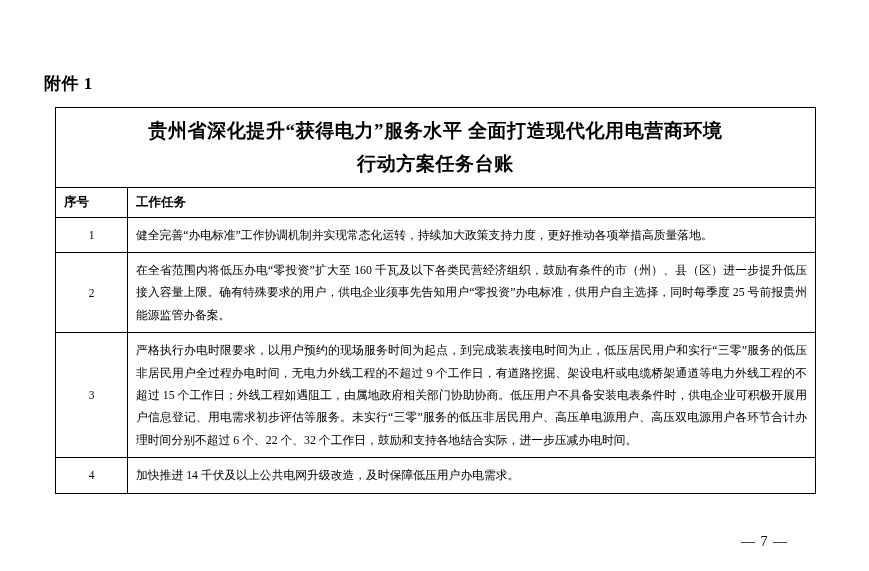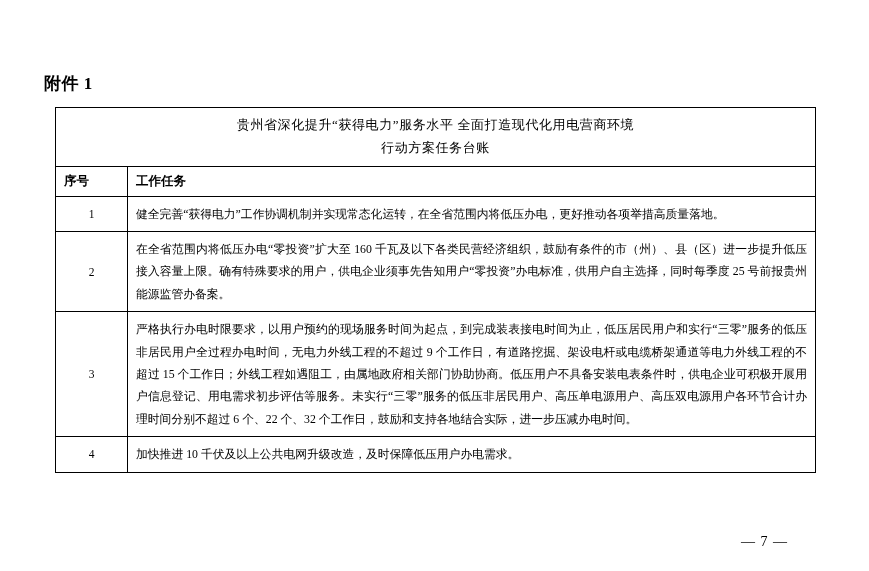--- a/index.html
+++ b/index.html
@@ -40,22 +40,22 @@
   .doc-table td {
     border: 1px solid #000000;
     vertical-align: middle;
     padding: 6px 8px;
   }
   .title-cell {
     text-align: center;
     padding: 12px 10px 14px 10px;
   }
   .title-line {
-    font-size: 13px;
-    font-weight: normal;
+    font-size: 19px;
+    font-weight: bold;
     line-height: 1.75;
     letter-spacing: 0.6px;
   }
   .head-cell {
     font-size: 12.5px;
     font-weight: bold;
     padding: 7px 6px;
   }
   .num-cell {
     text-align: center;
@@ -107,32 +107,32 @@
           <div class="title-line">贵州省深化提升“获得电力”服务水平  全面打造现代化用电营商环境</div>
           <div class="title-line">行动方案任务台账</div>
         </td>
       </tr>
       <tr>
         <td class="head-cell">序号</td>
         <td class="head-cell">工作任务</td>
       </tr>
       <tr>
         <td class="num-cell">1</td>
-        <td class="body-cell">健全完善“获得电力”工作协调机制并实现常态化运转，在全省范围内将低压办电，更好推动各项举措高质量落地。</td>
+        <td class="body-cell">健全完善“办电标准”工作协调机制并实现常态化运转，持续加大政策支持力度，更好推动各项举措高质量落地。</td>
       </tr>
       <tr>
         <td class="num-cell">2</td>
         <td class="body-cell">在全省范围内将低压办电“零投资”扩大至 160 千瓦及以下各类民营经济组织，鼓励有条件的市（州）、县（区）进一步提升低压接入容量上限。确有特殊要求的用户，供电企业须事先告知用户“零投资”办电标准，供用户自主选择，同时每季度 25 号前报贵州能源监管办备案。</td>
       </tr>
       <tr>
         <td class="num-cell">3</td>
         <td class="body-cell">严格执行办电时限要求，以用户预约的现场服务时间为起点，到完成装表接电时间为止，低压居民用户和实行“三零”服务的低压非居民用户全过程办电时间，无电力外线工程的不超过 9 个工作日，有道路挖掘、架设电杆或电缆桥架通道等电力外线工程的不超过 15 个工作日；外线工程如遇阻工，由属地政府相关部门协助协商。低压用户不具备安装电表条件时，供电企业可积极开展用户信息登记、用电需求初步评估等服务。未实行“三零”服务的低压非居民用户、高压单电源用户、高压双电源用户各环节合计办理时间分别不超过 6 个、22 个、32 个工作日，鼓励和支持各地结合实际，进一步压减办电时间。</td>
       </tr>
       <tr>
         <td class="num-cell">4</td>
-        <td class="body-cell">加快推进 10 千伏及以上公共电网升级改造，及时保障低压用户办电需求。</td>
+        <td class="body-cell">加快推进 14 千伏及以上公共电网升级改造，及时保障低压用户办电需求。</td>
       </tr>
     </tbody>
   </table>
 
   <div class="page-number">— 7 —</div>
 
 </div>
 
 </body></html>

